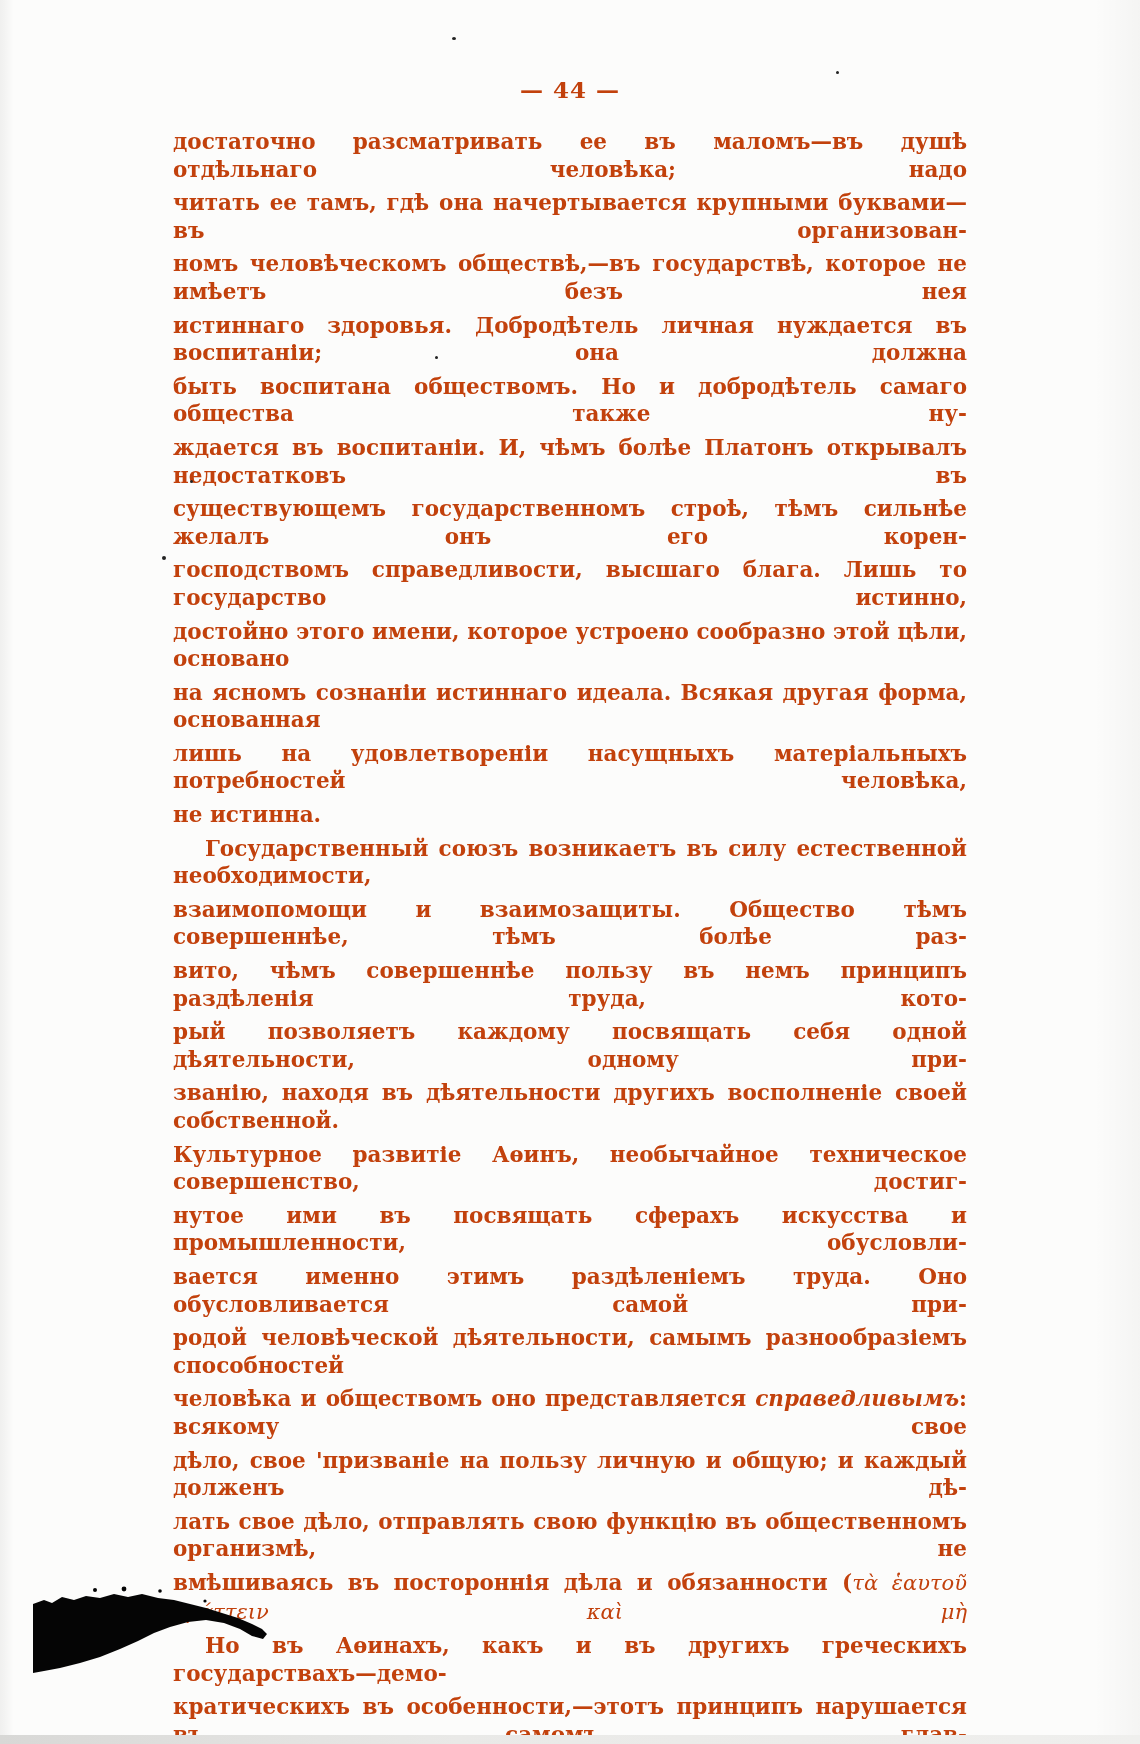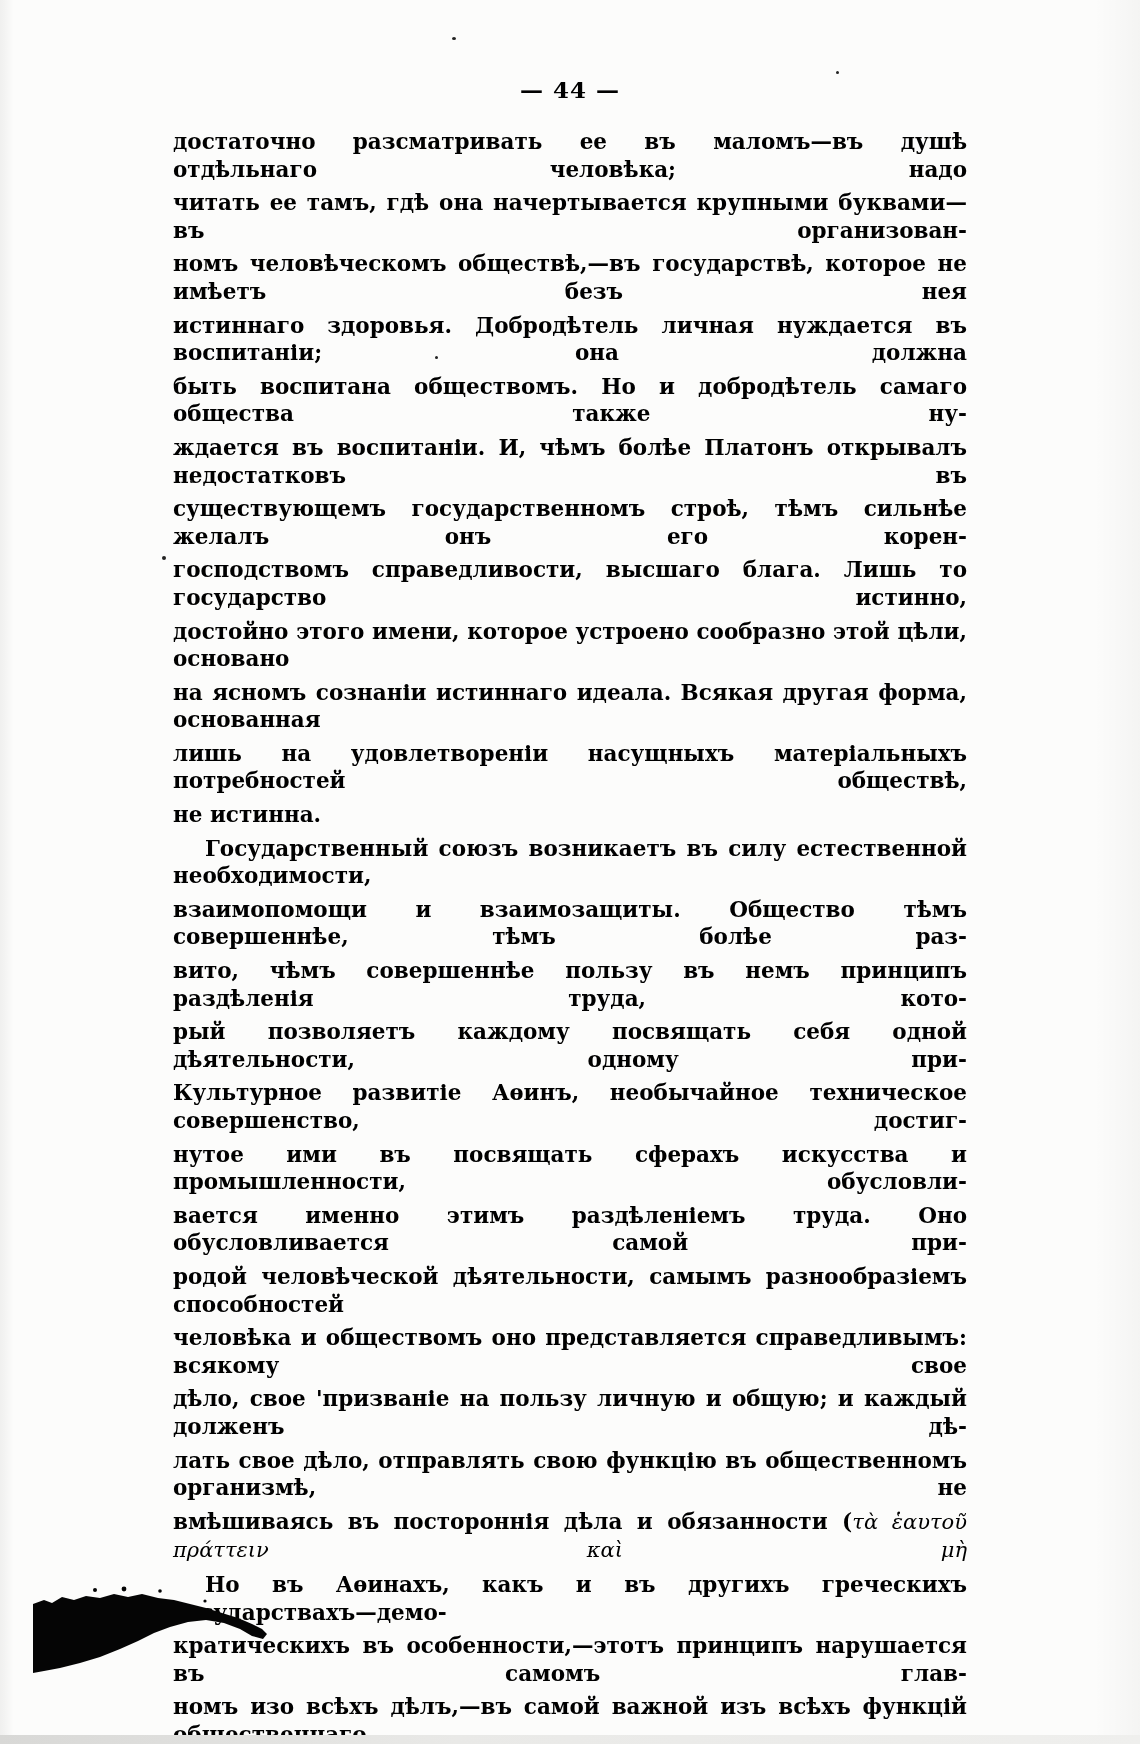--- a/index.html
+++ b/index.html
@@ -2,21 +2,21 @@
 <html><head>
 <meta charset="utf-8">
 <style>
   html,body{margin:0;padding:0;}
   .page{
     position:relative;
     width:1140px;height:1744px;
     background:#fcfcfb;
     overflow:hidden;
     font-family:"DejaVu Serif", serif;
-    color:#000000;
+    color:#c2410c;
   }
   
   .page::before{
     content:"";position:absolute;inset:0;pointer-events:none;
     background:linear-gradient(90deg, rgba(0,0,0,0.05) 0px, rgba(0,0,0,0.0) 14px, rgba(0,0,0,0.0) 96%, rgba(0,0,0,0.03) 100%);
   }
   .bottom-strip{
     position:absolute;left:0;bottom:0;width:100%;height:9px;
     background:linear-gradient(90deg,#d8d8d6,#e9e9e7 40%,#efefed);
   }
@@ -28,21 +28,21 @@
     position:absolute;top:122px;left:173px;width:794px;
   }
   .line{
     font-size:21.5px;line-height:27.6px;font-weight:bold;
     text-align:justify;text-align-last:justify;
     white-space:normal;
     margin-top:6px;
   }
   .line.left{text-align:right;text-align-last:left;}
   .line.indent{text-indent:32px;}
-  .it{font-weight:bold;}
+  .it{font-style:italic;font-weight:bold;}
   .greek{font-style:italic;font-weight:normal;font-size:21px;}
   .speck{position:absolute;background:#222;border-radius:50%;}
   .inkblob{position:absolute;left:0;top:0;pointer-events:none;}
 </style>
 </head>
 <body>
 
 <div class="page">
 
   <div class="pagenum">— 44 —</div>
@@ -51,26 +51,27 @@
       <div class="line"><span>достаточно разсматривать ее въ маломъ—въ душѣ отдѣльнаго человѣка; надо</span></div>
       <div class="line"><span>читать ее тамъ, гдѣ она начертывается крупными буквами—въ организован-</span></div>
       <div class="line"><span>номъ человѣческомъ обществѣ,—въ государствѣ, которое не имѣетъ безъ нея</span></div>
       <div class="line"><span>истиннаго здоровья. Добродѣтель личная нуждается въ воспитаніи; она должна</span></div>
       <div class="line"><span>быть воспитана обществомъ. Но и добродѣтель самаго общества также ну-</span></div>
       <div class="line"><span>ждается въ воспитаніи. И, чѣмъ болѣе Платонъ открывалъ недостатковъ въ</span></div>
       <div class="line"><span>существующемъ государственномъ строѣ, тѣмъ сильнѣе желалъ онъ его корен-</span></div>
       <div class="line"><span>господствомъ справедливости, высшаго блага. Лишь то государство истинно,</span></div>
       <div class="line"><span>достойно этого имени, которое устроено сообразно этой цѣли, основано</span></div>
       <div class="line"><span>на ясномъ сознаніи истиннаго идеала. Всякая другая форма, основанная</span></div>
-      <div class="line"><span>лишь на удовлетвореніи насущныхъ матеріальныхъ потребностей обществѣ,</span></div>
+      <div class="line"><span>лишь на удовлетвореніи насущныхъ матеріальныхъ потребностей человѣка,</span></div>
       <div class="line left"><span>не истинна.</span></div>
       <div class="line indent"><span>Государственный союзъ возникаетъ въ силу естественной необходимости,</span></div>
       <div class="line"><span>взаимопомощи и взаимозащиты. Общество тѣмъ совершеннѣе, тѣмъ болѣе раз-</span></div>
       <div class="line"><span>вито, чѣмъ совершеннѣе пользу въ немъ принципъ раздѣленія труда, кото-</span></div>
       <div class="line"><span>рый позволяетъ каждому посвящать себя одной дѣятельности, одному при-</span></div>
+      <div class="line"><span>званію, находя въ дѣятельности другихъ восполненіе своей собственной.</span></div>
       <div class="line"><span>Культурное развитіе Аѳинъ, необычайное техническое совершенство, достиг-</span></div>
       <div class="line"><span>нутое ими въ посвящать сферахъ искусства и промышленности, обусловли-</span></div>
       <div class="line"><span>вается именно этимъ раздѣленіемъ труда. Оно обусловливается самой при-</span></div>
       <div class="line"><span>родой человѣческой дѣятельности, самымъ разнообразіемъ способностей</span></div>
       <div class="line"><span>человѣка и обществомъ оно представляется </span><span class="it">справедливымъ</span><span>: всякому свое</span></div>
       <div class="line"><span>дѣло, свое 'призваніе на пользу личную и общую; и каждый долженъ дѣ-</span></div>
       <div class="line"><span>лать свое дѣло, отправлять свою функцію въ общественномъ организмѣ, не</span></div>
       <div class="line"><span>вмѣшиваясь въ постороннія дѣла и обязанности (</span><span class="greek">τὰ ἑαυτοῦ πράττειν καὶ μὴ</span></div>
       <div class="line indent"><span>Но въ Аѳинахъ, какъ и въ другихъ греческихъ государствахъ—демо-</span></div>
       <div class="line"><span>кратическихъ въ особенности,—этотъ принципъ нарушается въ самомъ глав-</span></div>

